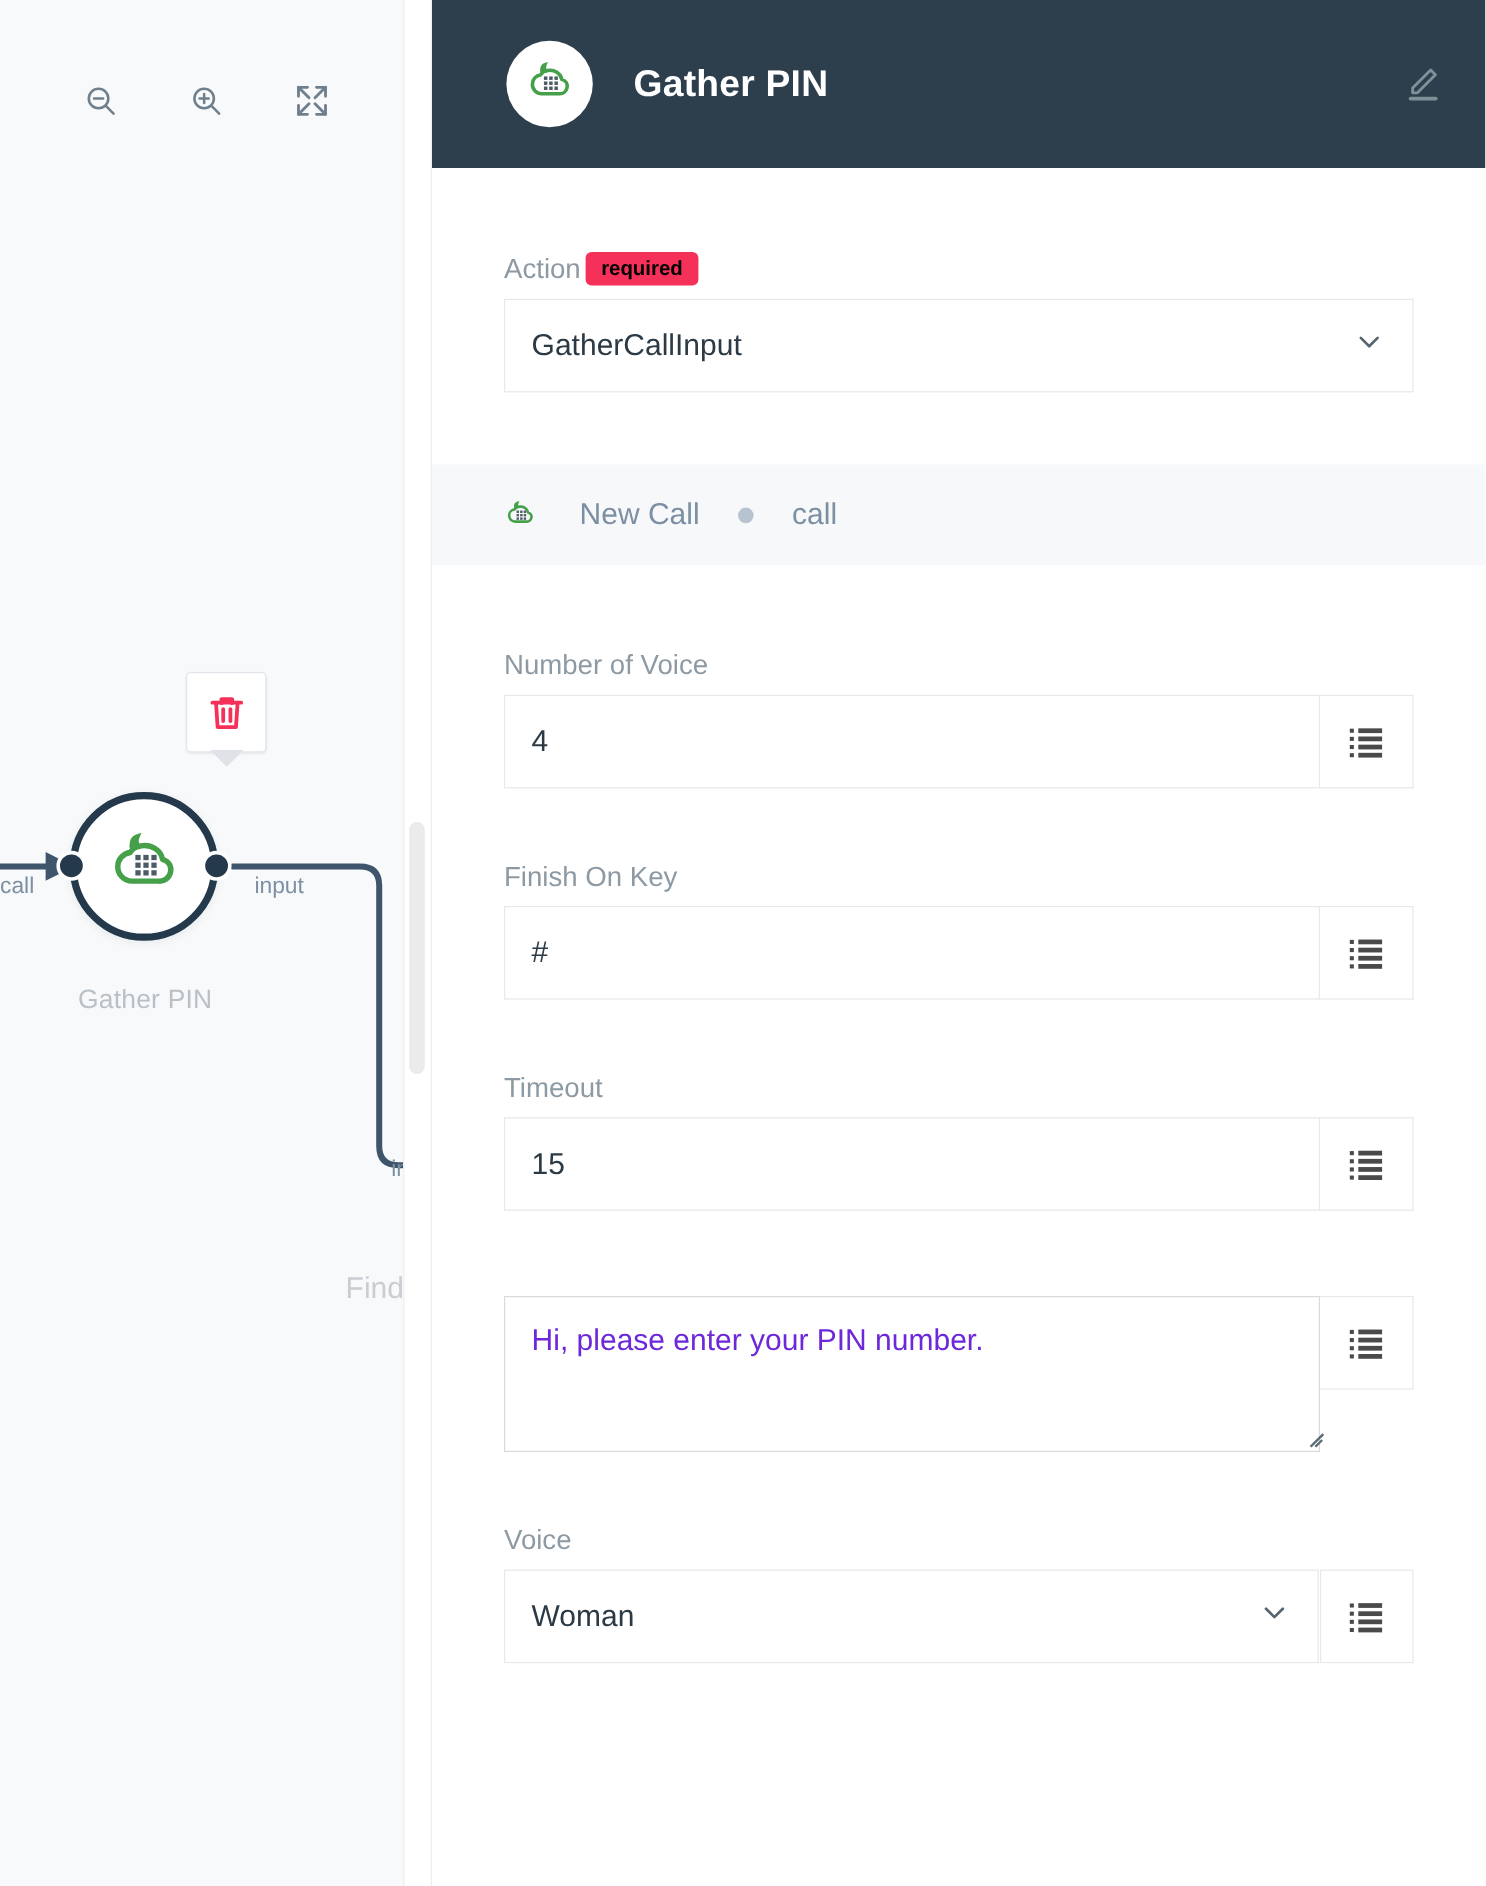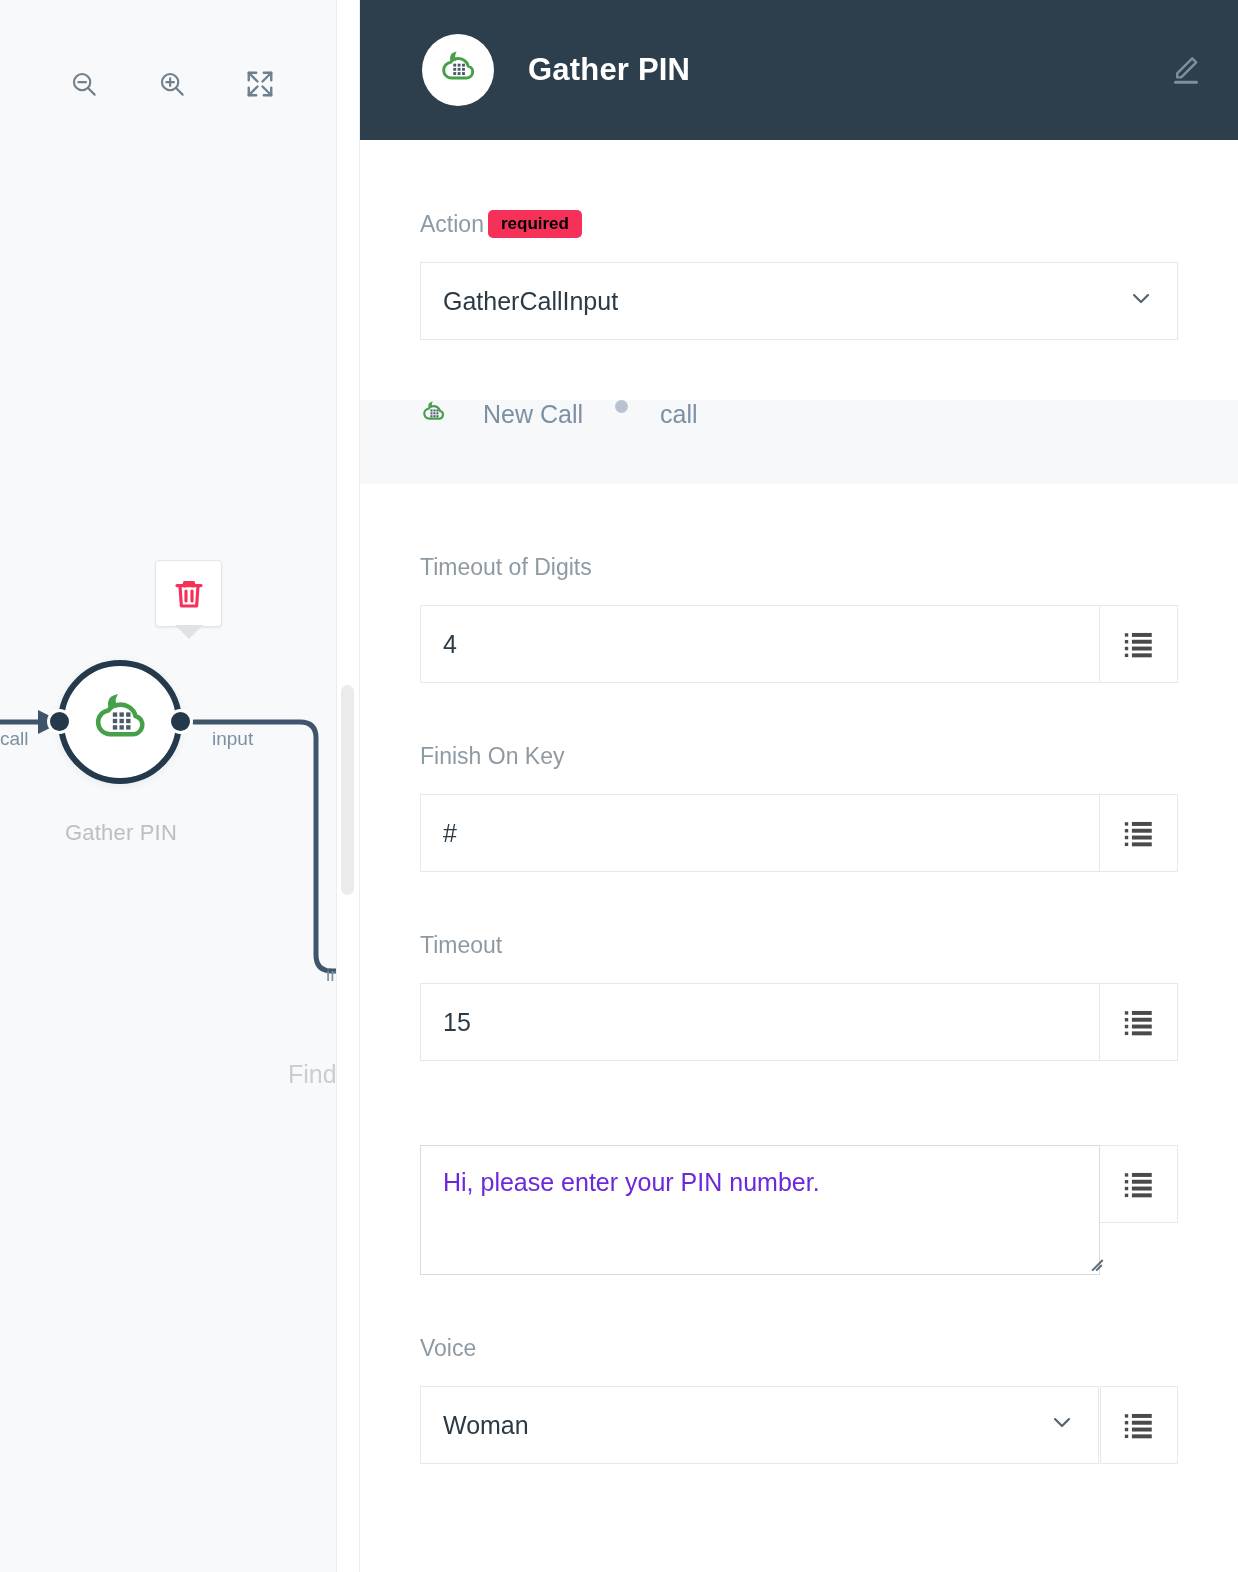--- a/index.html
+++ b/index.html
@@ -120,21 +120,21 @@
 
   .field { padding: 0 60px; }
   .field-label-row { display: flex; align-items: center; gap: 4px; }
   .field-label { font-size: 23px; color: #8e9aa3; }
   .badge-required {
     background: #f5315a; color: #000000;
     font-size: 17px; font-weight: bold;
     padding: 5px 13px 6px; border-radius: 5px; line-height: 1;
   }
 
-  .ctrl-row { display: flex; margin-top: 24px; }
+  .ctrl-row { display: flex; margin-top: 11px; }
   .ctrl-box {
     flex: 1 1 auto; position: relative;
     border: 1px solid #e6e8ea;
     background: #ffffff;
     height: 78px;
     display: flex; align-items: center;
     padding: 0 22px;
     font-size: 25px; color: #2b3a45;
     cursor: text;
   }
@@ -169,21 +169,21 @@
     cursor: nwse-resize;
   }
   .resize-grip:before, .resize-grip:after {
     content: ""; position: absolute; background: #5a6b78;
   }
   .resize-grip:before { width: 1.5px; height: 15px; right: 4px; bottom: 0; transform: rotate(45deg); transform-origin: bottom right; }
   .resize-grip:after  { width: 1.5px; height: 8px;  right: 0px; bottom: 0; transform: rotate(45deg); transform-origin: bottom right; }
 
   .source-row {
     height: 84px; background: #f6f8fa;
-    display: flex; align-items: flex-start;
+    display: flex; align-items: center;
     padding: 0 60px; gap: 0;
   }
   .source-name { font-size: 25px; color: #7d8fa3; margin-left: 36px; }
   .source-dot { width: 13px; height: 13px; border-radius: 50%; background: #b7c3cf; margin: 0 32px; }
   .source-key { font-size: 25px; color: #7d8fa3; }
 
   .sp-a { height: 70px; }
   .sp-b { height: 60px; }
 </style>
 </head>
@@ -353,21 +353,21 @@
         </svg>
         <span class="source-name">New Call</span>
         <span class="source-dot"></span>
         <span class="source-key">call</span>
       </div>
 
       <div class="sp-a"></div>
 
       <div class="field">
         <div class="field-label-row">
-          <span class="field-label">Timeout of Digits</span>
+          <span class="field-label">Number of Voice</span>
         </div>
         <div class="ctrl-row">
           <div class="ctrl-box">
             <span>4</span>
           </div>
           <div class="list-btn">
             <svg width="34" height="34" viewBox="0 0 24 24" fill="#4a4a4a">
               <rect x="2" y="4.4" width="2.4" height="2.4"></rect>
                 <rect x="7" y="4.2" width="14" height="2.8"></rect>
               <rect x="2" y="9.2" width="2.4" height="2.4"></rect>

